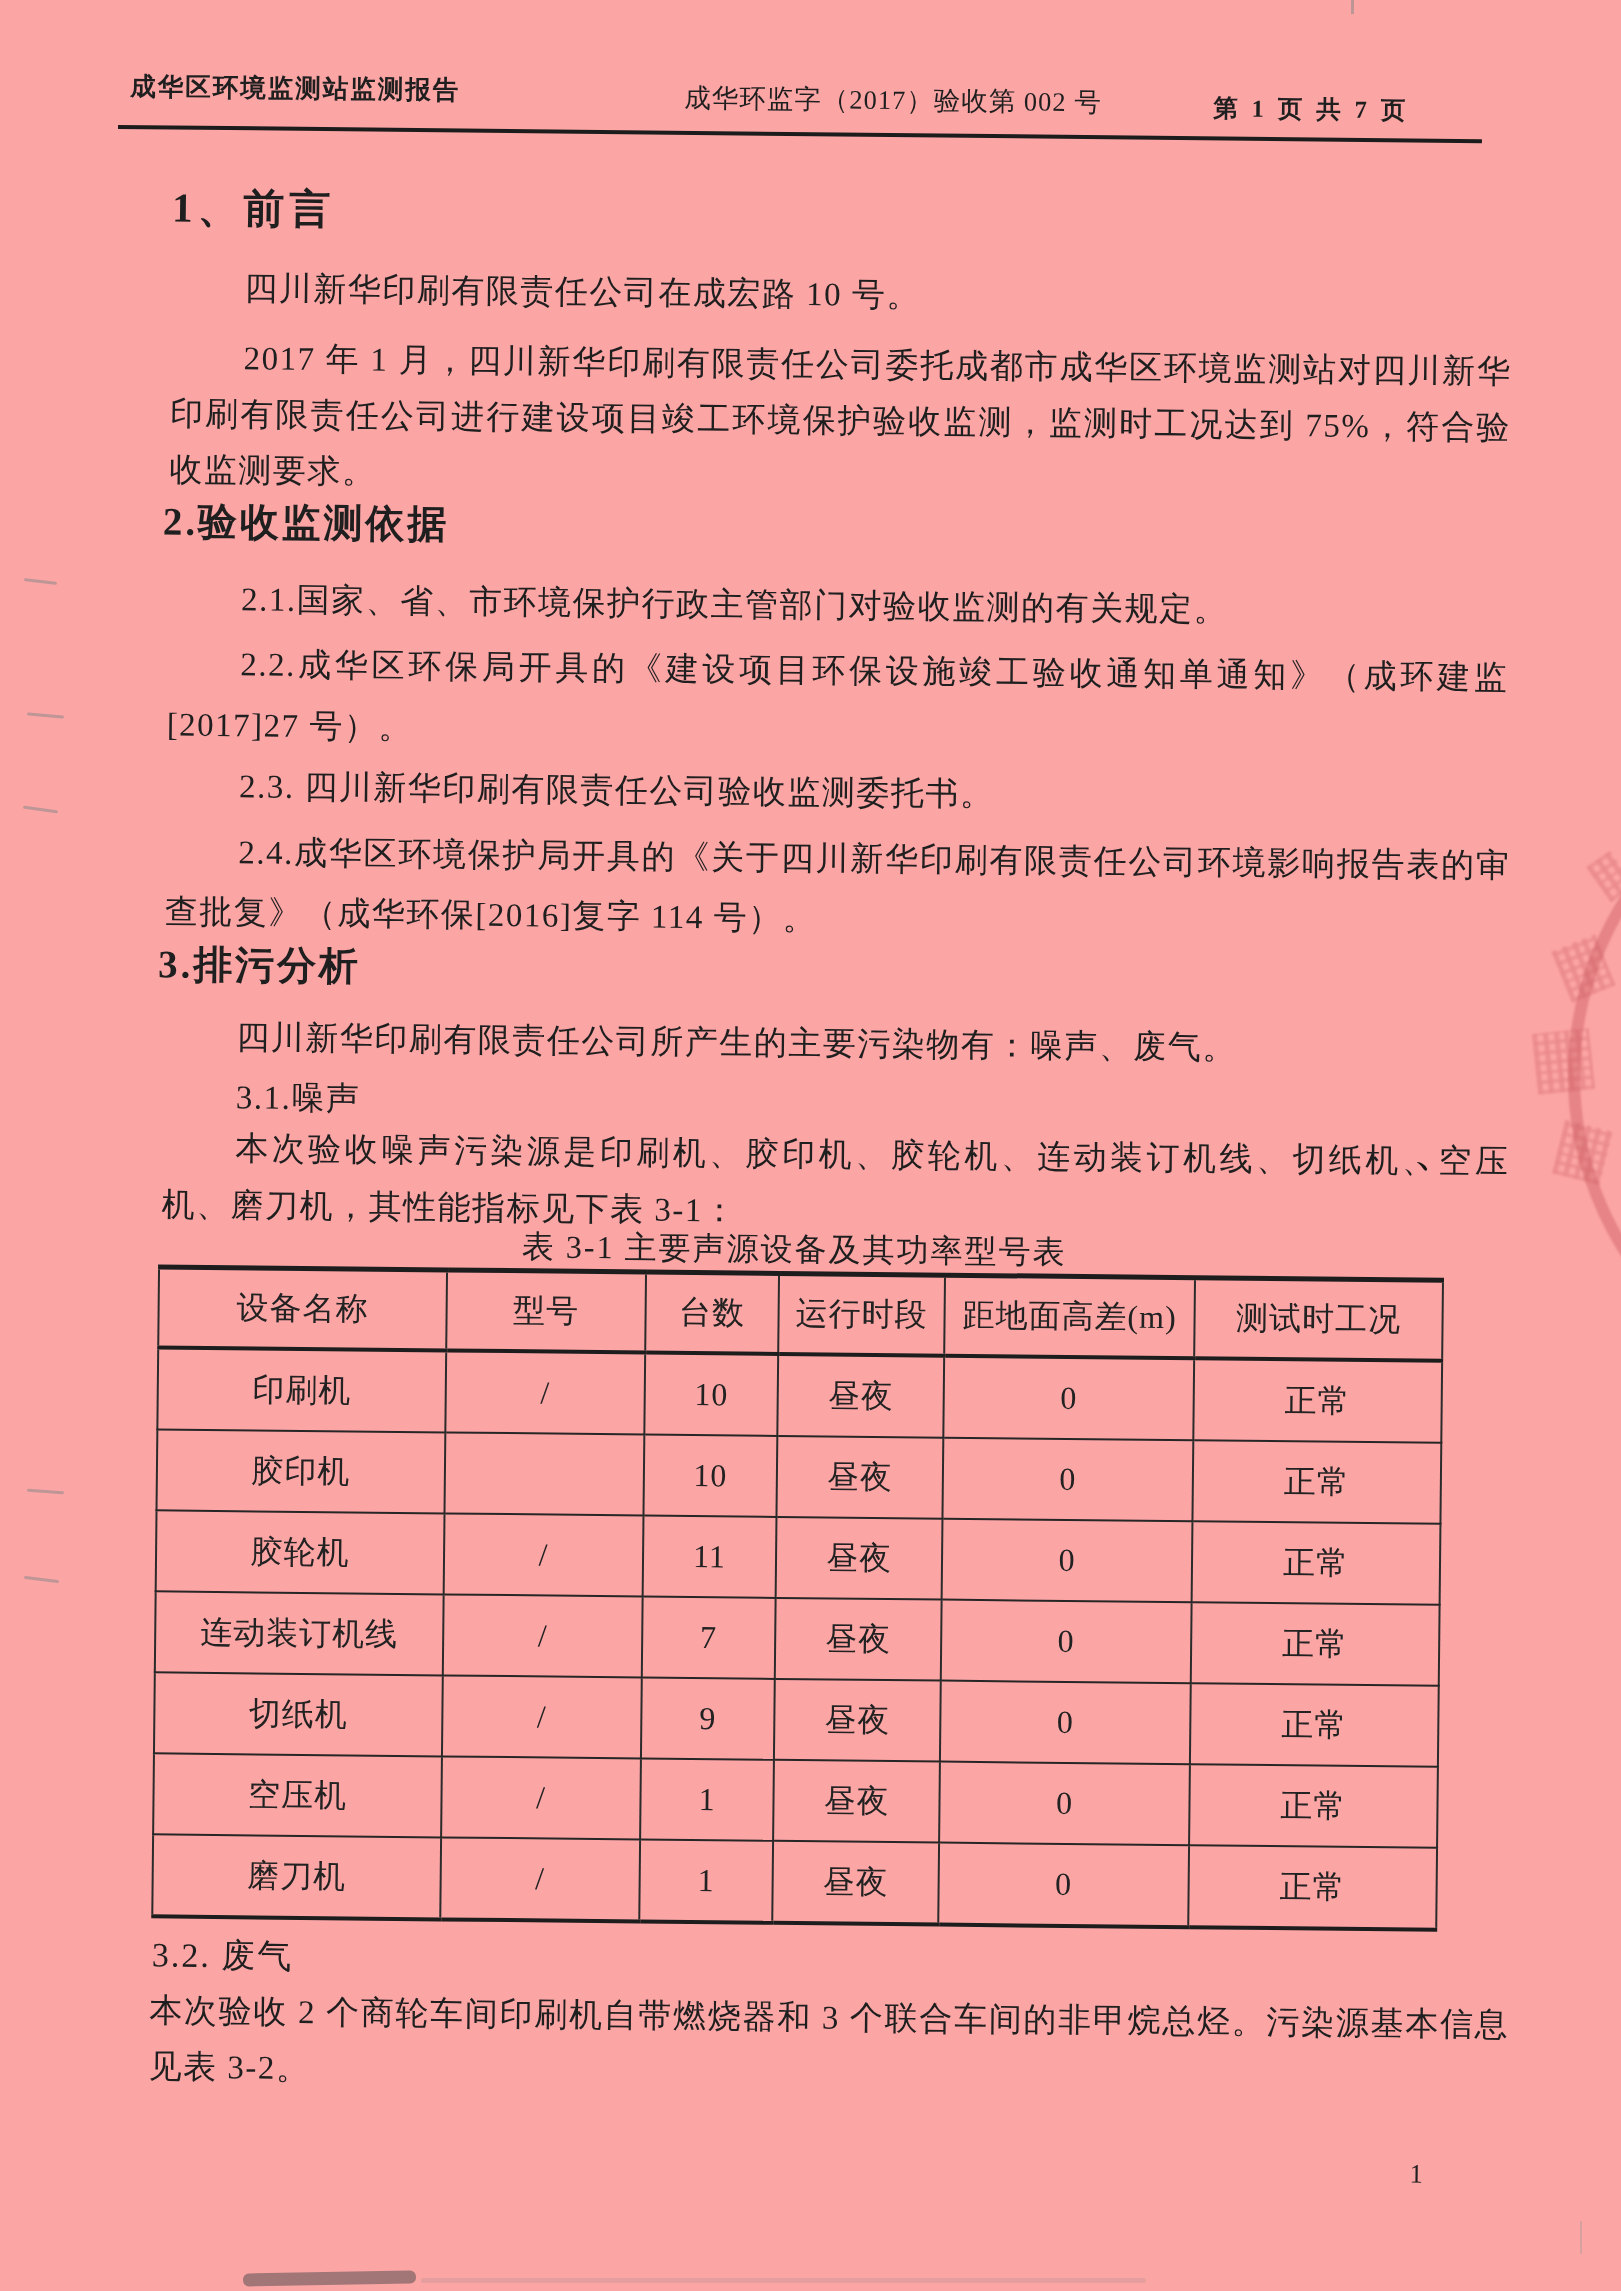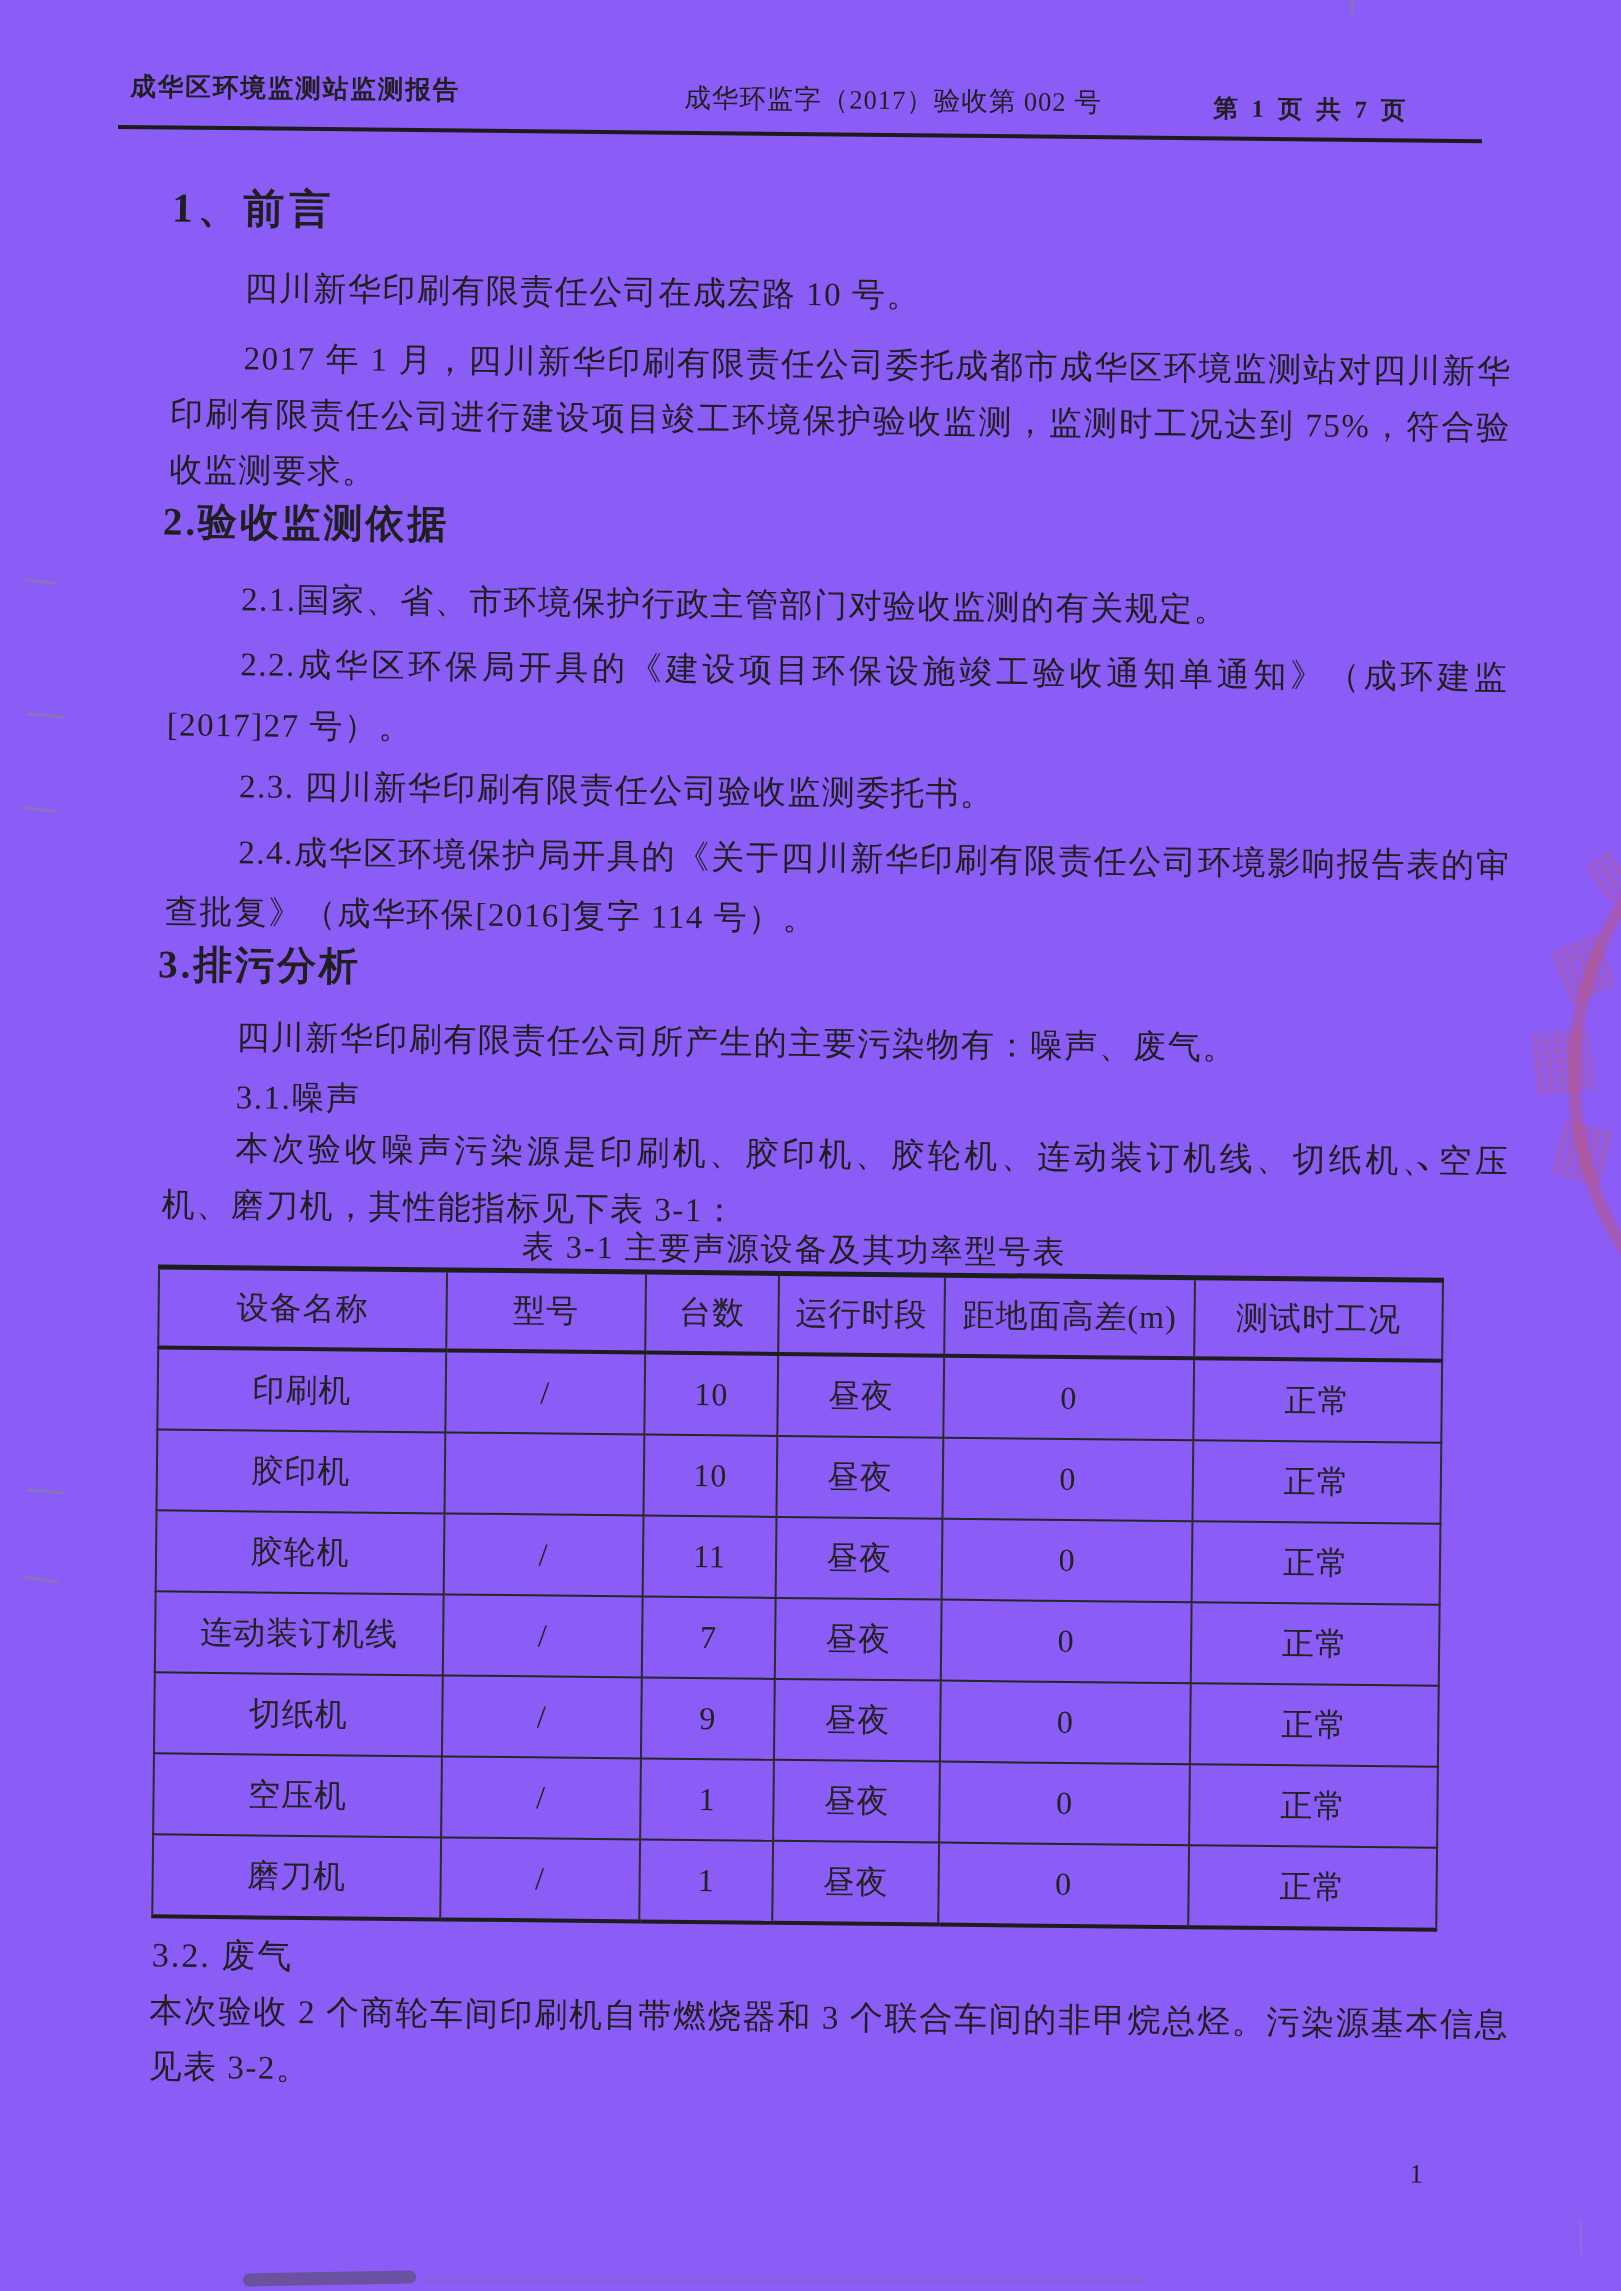--- a/index.html
+++ b/index.html
@@ -1,20 +1,20 @@
 <!DOCTYPE html>
 <html><head>
 <meta charset="utf-8">
 <style>
   html,body{margin:0;padding:0;background:#e8e8e6;}
   .page{
     position:relative;
     width:1621px;height:2292px;
     margin:0 auto;
-    background:#8b5cf6;
+    background:#fca5a5;
     overflow:hidden;
     font-family:"Liberation Serif","DejaVu Serif",serif;
     color:#1f1f1f;
   }
   
   .skew{
     position:absolute;inset:0;
     transform:rotate(0.6deg);
     transform-origin:127px 127px;
   }

